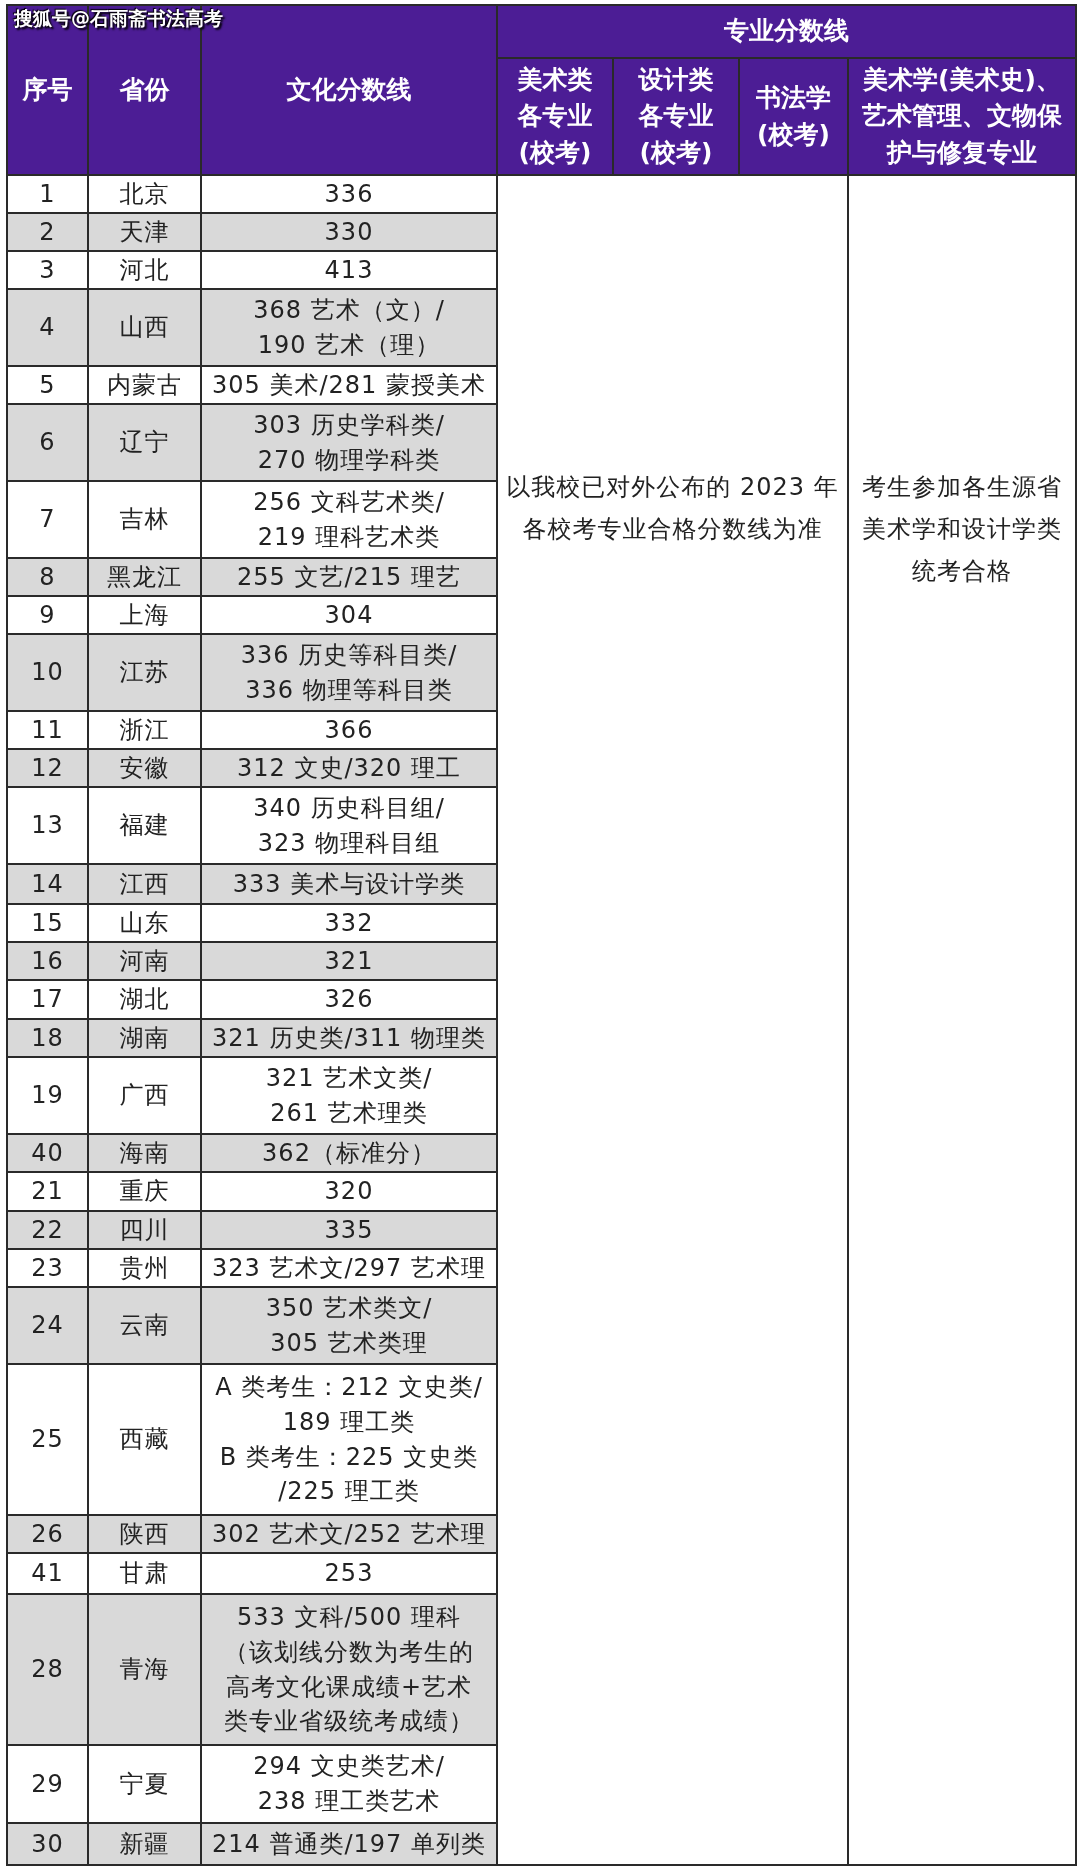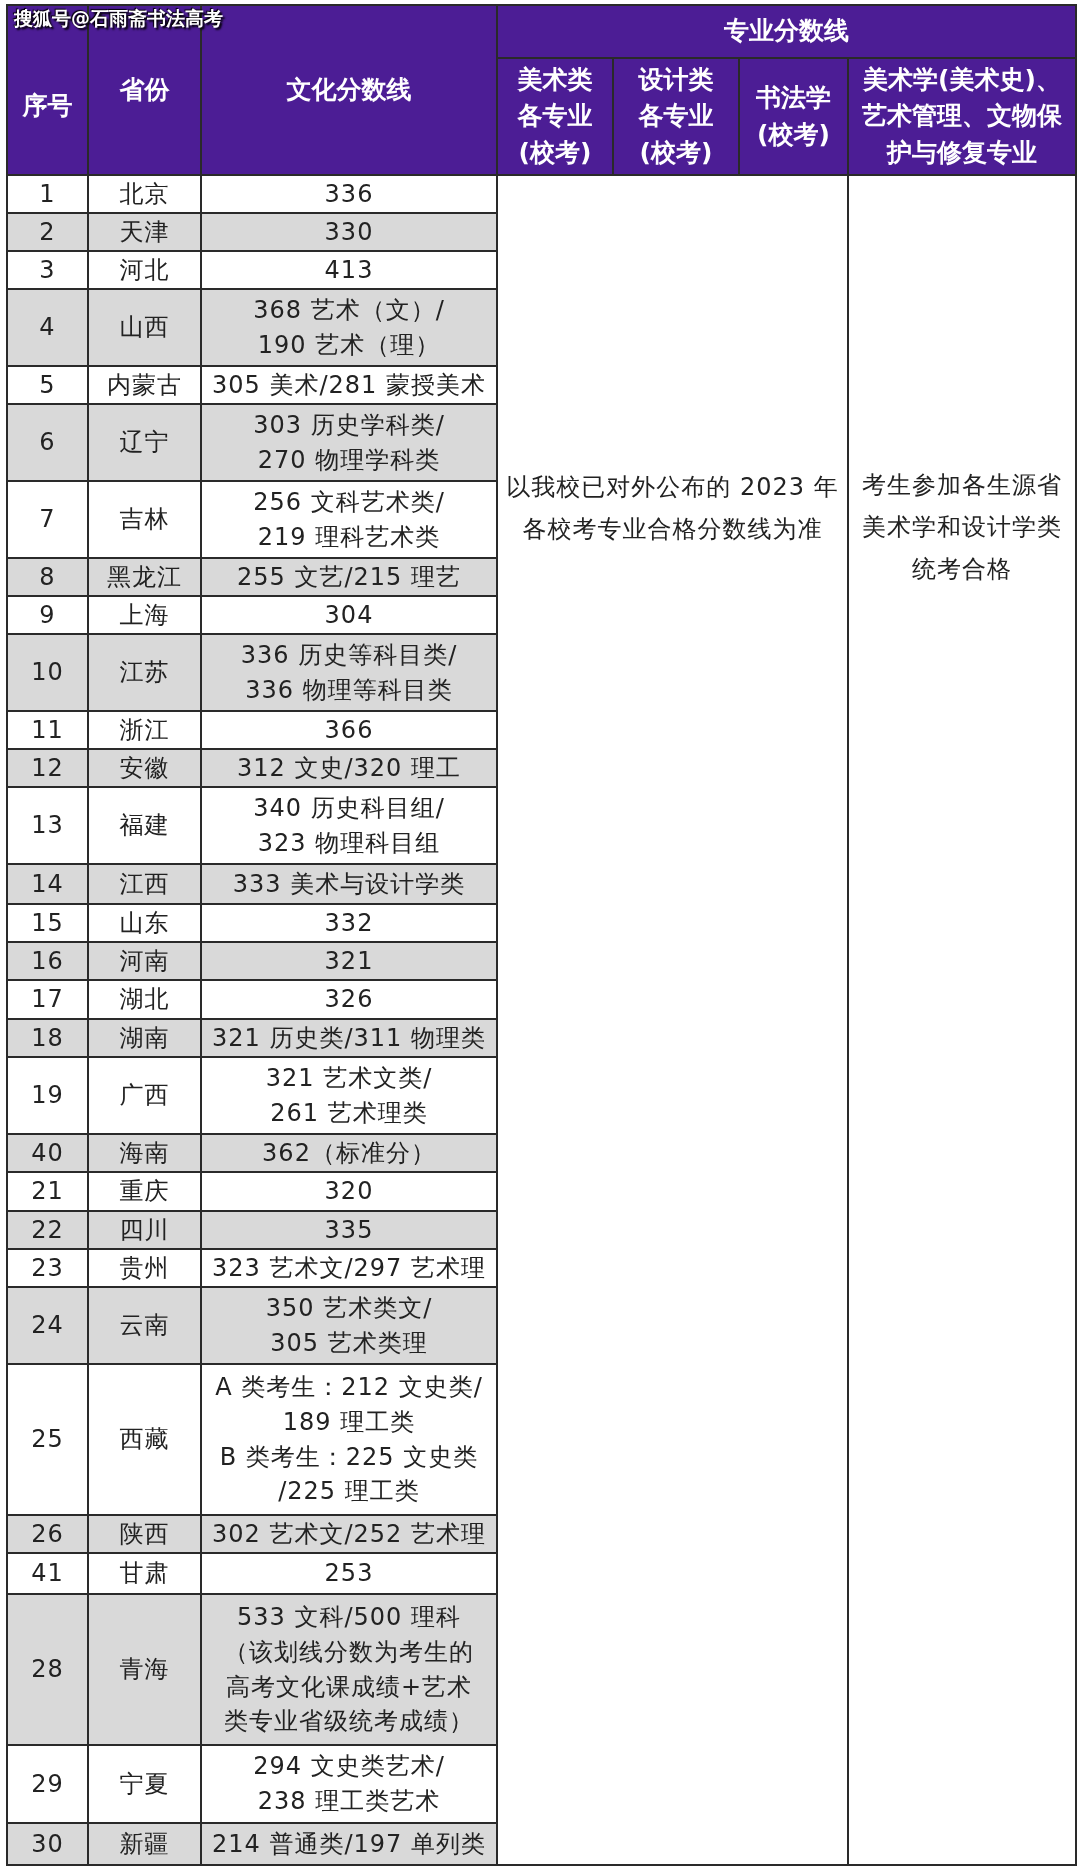--- a/index.html
+++ b/index.html
@@ -25,21 +25,21 @@
     <col style="width:81px">
       <col style="width:113px">
       <col style="width:296px">
     <col style="width:116px">
       <col style="width:126px">
       <col style="width:109px">
       <col style="width:228px">
   </colgroup>
   <thead>
     <tr style="height:53px">
-      <th rowspan="2"><span style="position:relative;top:16px">序号</span></th>
+      <th rowspan="2"><span style="position:relative;top:0">序号</span></th>
       <th rowspan="2">省份</th>
       <th rowspan="2">文化分数线</th>
       <th colspan="4">专业分数线</th>
     </tr>
     <tr style="height:117px">
       <th class="ml">美术类
 各专业
 (校考)</th>
       <th class="ml">设计类
 各专业
@@ -50,21 +50,21 @@
 艺术管理、文物保
 护与修复专业</th>
     </tr>
   </thead>
   <tbody id="tbody">
       <tr style="height: 38px;">
         <td class="c">1</td>
         <td class="c">北京</td>
         <td class="c ml">336</td>
         <td colspan="3" rowspan="30" class="note" style="vertical-align: top; padding-top: 290px;">以我校已对外公布的 2023 年各校考专业合格分数线为准</td>
-        <td rowspan="30" class="note" style="vertical-align: top; padding-top: 290px; font-family: Liberation Mono, monospace;">考生参加各生源省美术学和设计学类统考合格</td>
+        <td rowspan="30" class="note" style="vertical-align: top; padding-top: 290px;">考生参加各生源省美术学和设计学类统考合格</td>
       </tr>
       <tr class="alt" style="height: 38px;">
         <td class="c">2</td>
         <td class="c">天津</td>
         <td class="c ml">330</td>
       </tr>
       <tr style="height: 38px;">
         <td class="c">3</td>
         <td class="c">河北</td>
         <td class="c ml">413</td>

